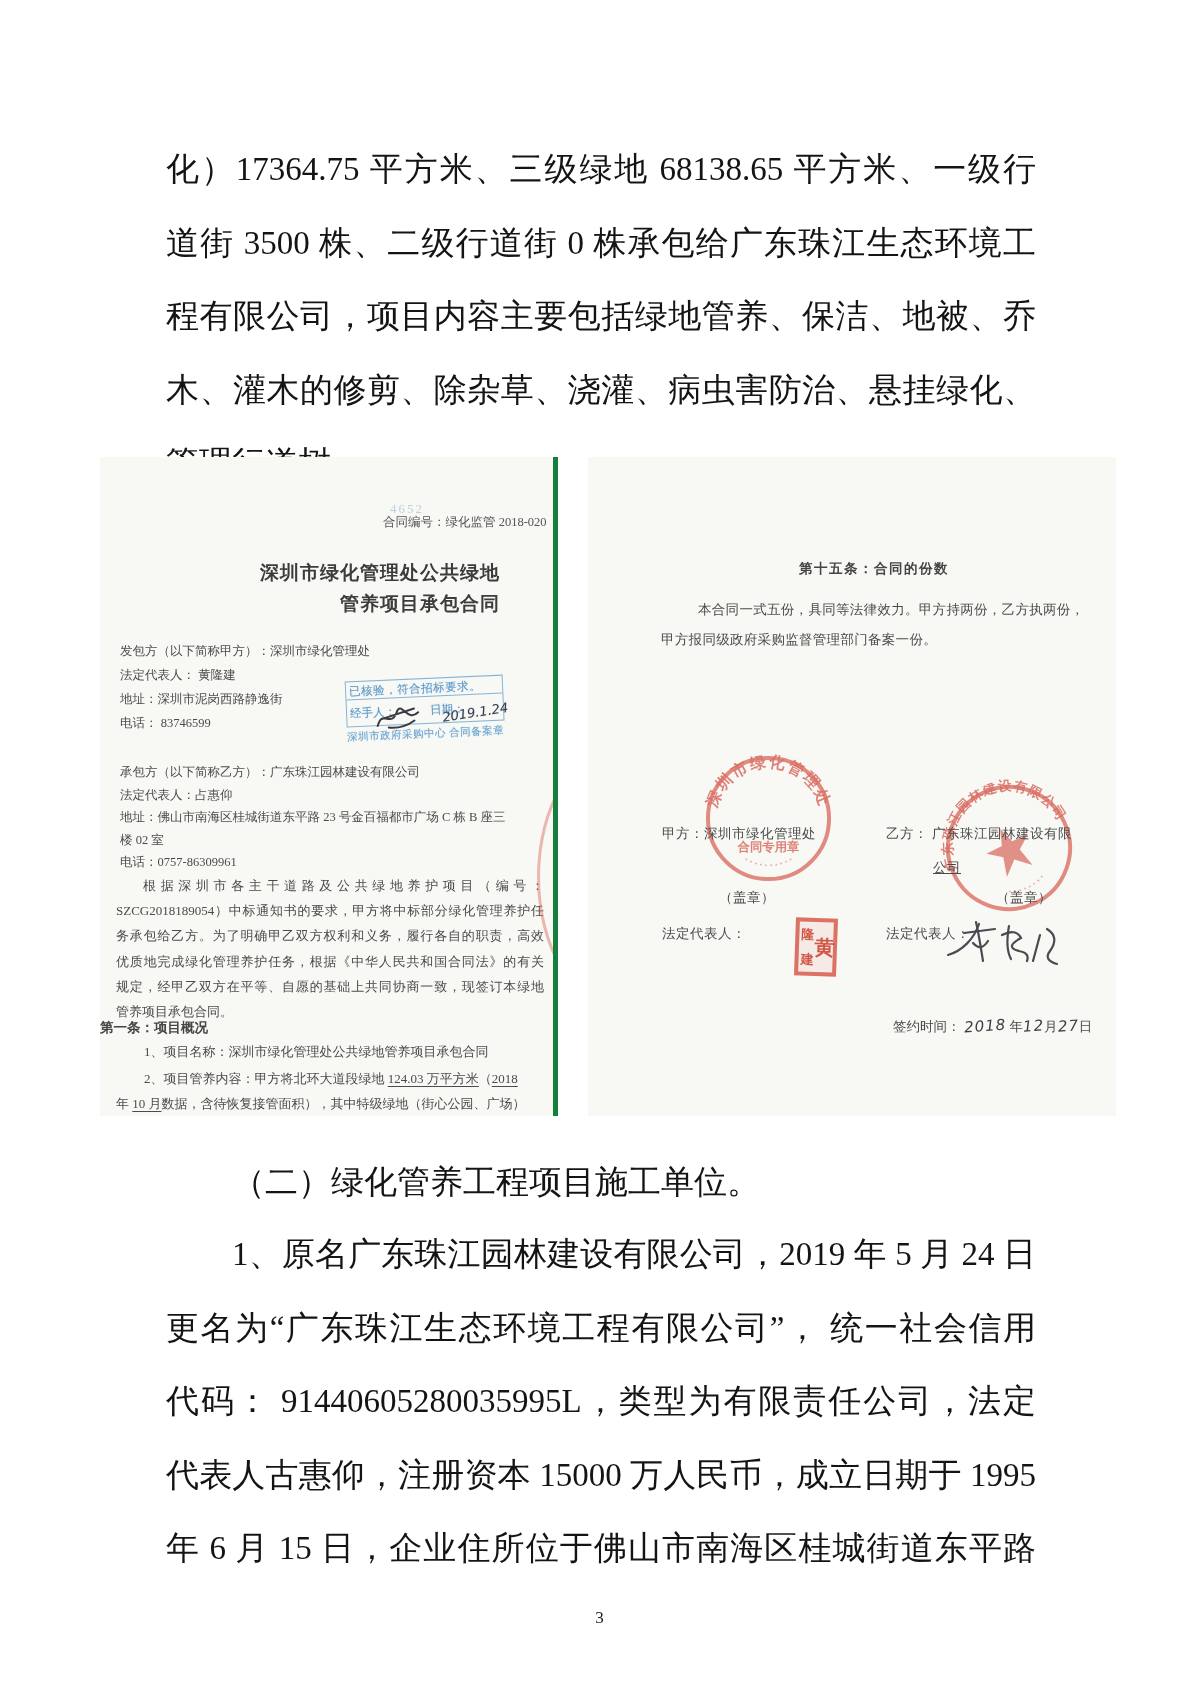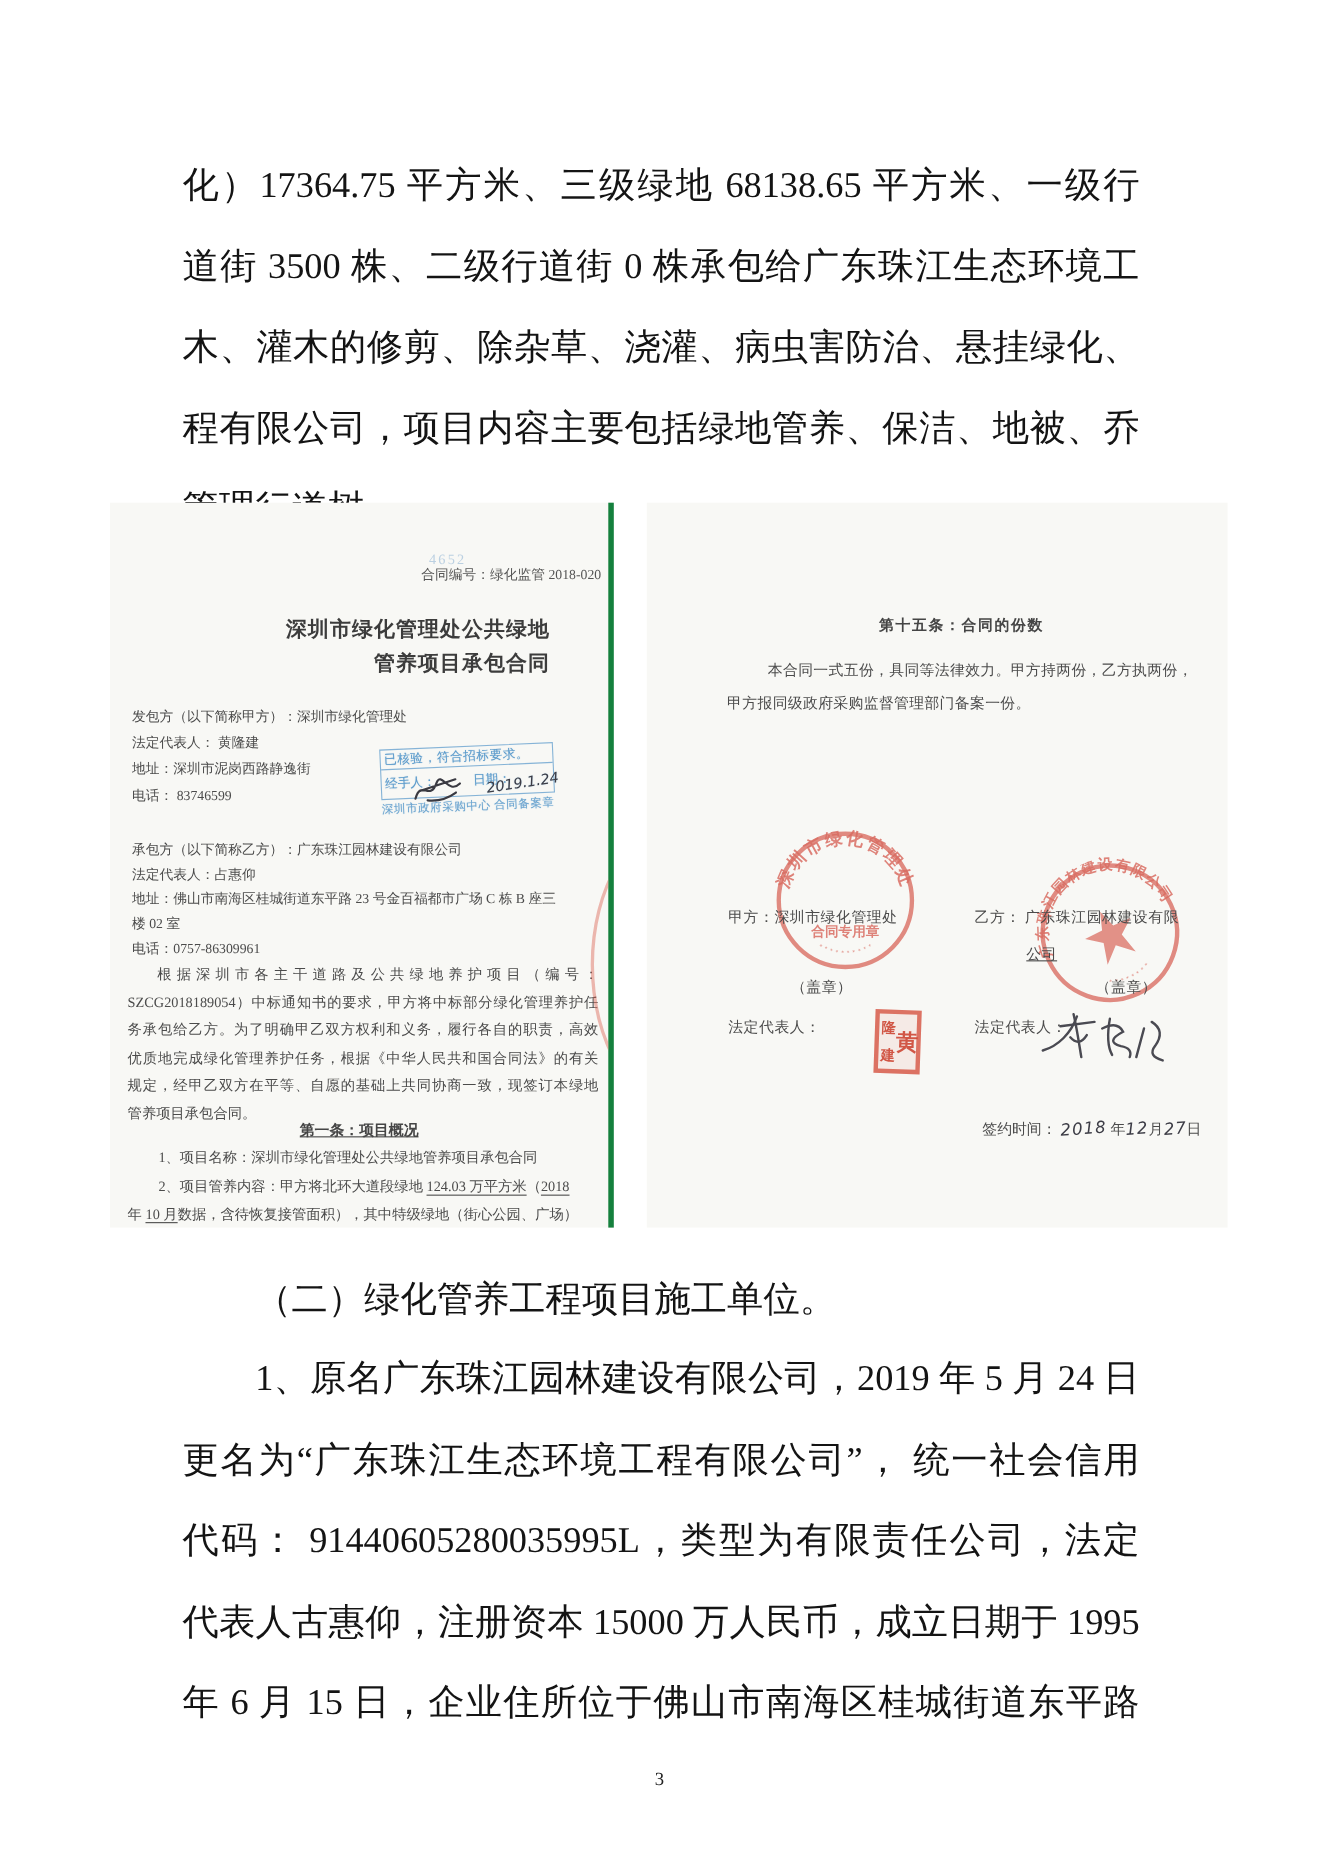--- a/index.html
+++ b/index.html
@@ -31,21 +31,21 @@
   .faintmark { left:290px; top:44px; font-size:13px; color:#7fa9cf; opacity:.5; letter-spacing:2px; }
   .contractno { left:283px; top:57px; font-size:12.5px; color:#555; }
   .titleL { left:20px; top:100px; width:380px; text-align:right; font-size:19px; font-weight:bold;
             color:#3c3c3c; line-height:31px; letter-spacing:1px; }
   .blockA { left:20px; top:182px; font-size:12.5px; line-height:24px; color:#4b4b4b; }
   .blockB { left:20px; top:304px; font-size:12.5px; line-height:22.6px; color:#4b4b4b; }
   .recital { left:16px; top:416px; width:428px; font-size:13px; line-height:25.2px; color:#4b4b4b; }
   .recital .rl { text-align:justify; text-align-last:justify; }
   .recital .first { text-indent:27px; }
   .recital .last { text-align:left; text-align-last:left; }
-  .art1title { left:0; right:0; top:562px; text-align:center; font-size:13.5px; font-weight:bold; color:#454545;text-decoration:underline; }
+  .art1title { left:0; right:0; top:562px; font-size:13.5px; font-weight:bold; color:#454545; }
   .art1item1 { left:44px; top:586px; font-size:13px; color:#4b4b4b; }
   .art1item2 { left:16px; top:609px; width:432px; font-size:13px; line-height:25px; color:#4b4b4b; }
   .art1item2 .l1 { text-indent:28px; }
   .u { text-decoration:underline; text-underline-offset:3px; }
 
   
   .bstamp { left:246px; top:221px; width:158px; transform:rotate(-2.5deg); color:#5d9ccc;
             font-size:11.5px; line-height:14px; text-shadow:0 0 1px rgba(95,156,204,.55); }
   .bs-box { border:1.5px solid rgba(95,156,204,.75); }
   .bs-r1 { padding:2px 3px 1px; border-bottom:1.5px solid rgba(95,156,204,.75); letter-spacing:.5px; white-space:nowrap; }
@@ -78,22 +78,22 @@
   .sigB { position:absolute; left:358px; top:458px; }
 </style>
 </head>
 <body>
 
 <div class="page">
 
   <div class="bodyblock" id="para1">
     <div class="jl">化）17364.75 平方米、三级绿地 68138.65 平方米、一级行</div>
     <div class="jl">道街 3500 株、二级行道街 0 株承包给广东珠江生态环境工</div>
+    <div class="jl">程有限公司，项目内容主要包括绿地管养、保洁、地被、乔</div>
     <div class="jl">木、灌木的修剪、除杂草、浇灌、病虫害防治、悬挂绿化、</div>
-    <div class="jl">程有限公司，项目内容主要包括绿地管养、保洁、地被、乔</div>
     <div>管理行道树。</div>
   </div>
 
   <div class="scan" id="scanL">
     <div class="abs faintmark">4652</div>
     <div class="abs contractno">合同编号：绿化监管 2018-020</div>
     <div class="abs titleL">
       <div>深圳市绿化管理处公共绿地</div>
       <div>管养项目承包合同</div>
     </div>

